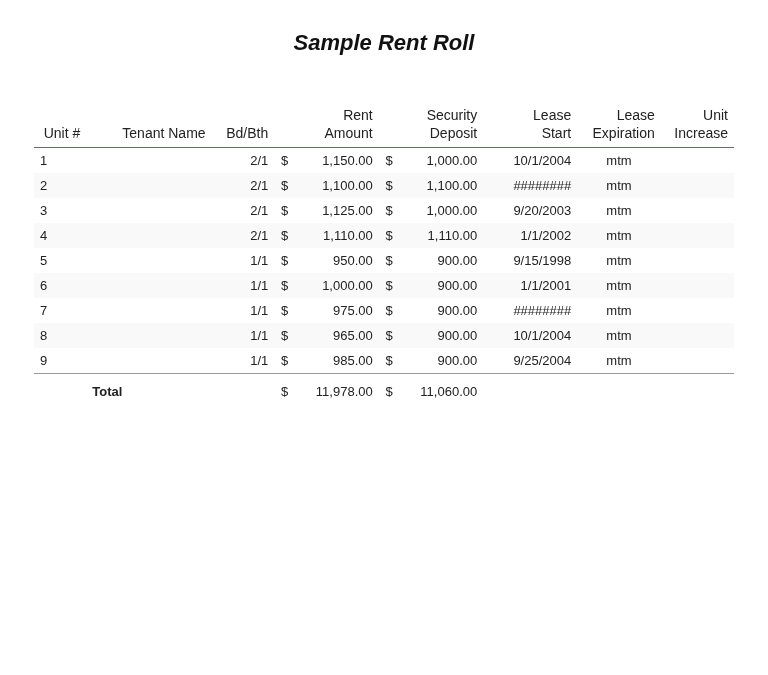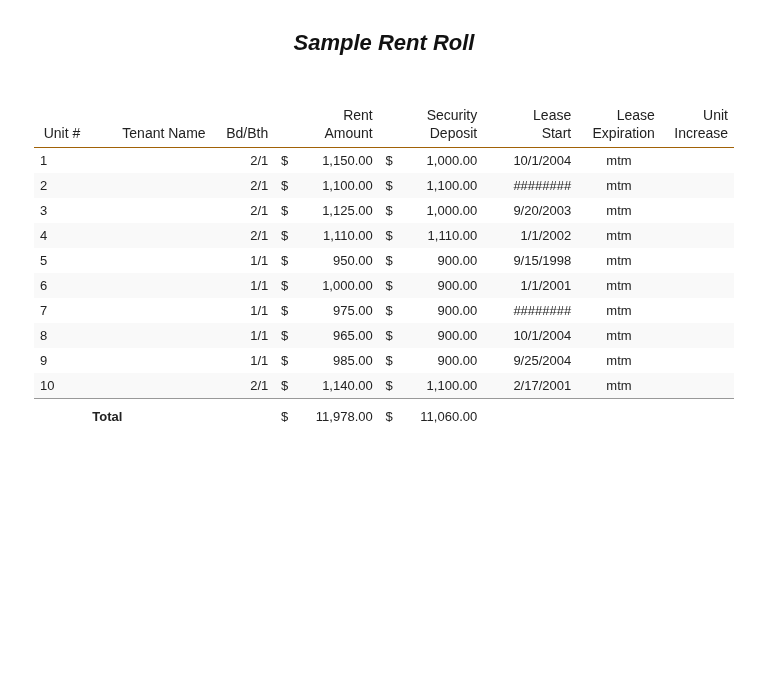--- a/index.html
+++ b/index.html
@@ -240,32 +240,20 @@
           <td class="left-align"></td>
           <td class="right-align">1/1</td>
           <td class="center-align">$</td>
           <td>985.00</td>
           <td class="center-align">$</td>
           <td>900.00</td>
           <td class="right-align">9/25/2004</td>
           <td class="center-align">mtm</td>
           <td></td>
         </tr>
-        <tr>
-          <td class="left-align">10</td>
-          <td class="left-align"></td>
-          <td class="right-align">2/1</td>
-          <td class="center-align">$</td>
-          <td>1,140.00</td>
-          <td class="center-align">$</td>
-          <td>1,100.00</td>
-          <td class="right-align">2/17/2001</td>
-          <td class="center-align">mtm</td>
-          <td></td>
-        </tr>
       </tbody>
     <tfoot>
       <tr class="total-row">
         <td class="left-align"></td>
         <td class="left-align"><strong>Total</strong></td>
         <td></td>
         <td class="center-align">$</td>
         <td>11,978.00</td>
         <td class="center-align">$</td>
         <td>11,060.00</td>

